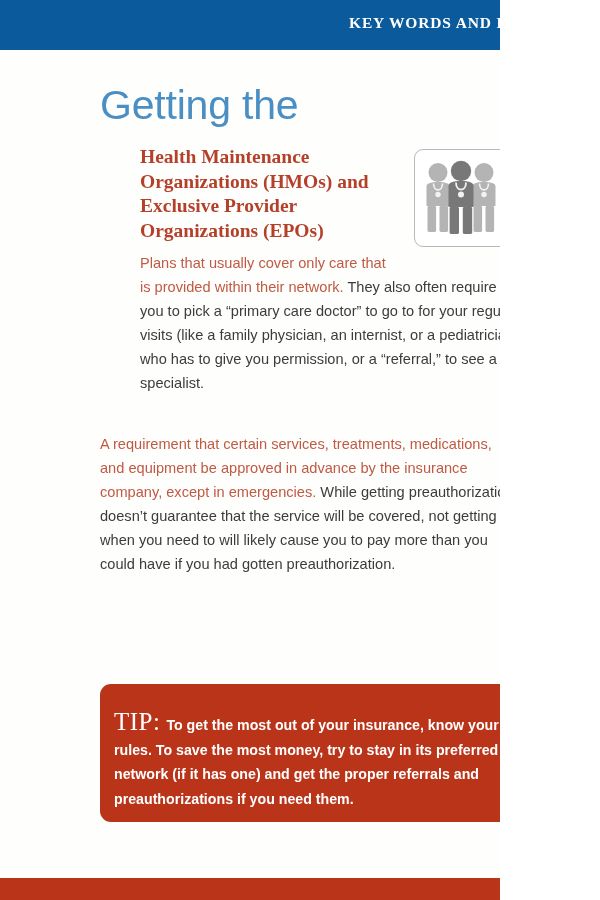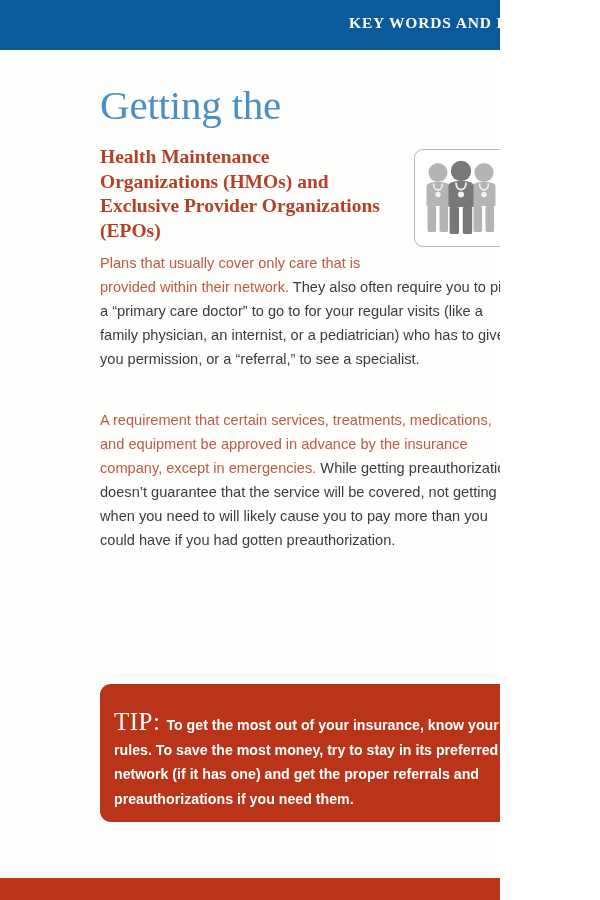--- a/index.html
+++ b/index.html
@@ -44,21 +44,21 @@
 
   
   .content {
     position: absolute;
     left: 100px;
     top: 82px;
     width: 420px;
   }
 
   .page-title {
-    font-family: Liberation Serif, serif;
+    font-family: Liberation Sans, sans-serif;
     color: #4a8fc4;
     font-size: 41px;
     line-height: 47px;
     font-weight: normal;
     margin: 0 0 16px 0;
     letter-spacing: -0.2px;
   }
   .page-title .line {
     display: block;
   }
@@ -101,20 +101,21 @@
     line-height: 24px;
     color: #3c3c3c;
     margin: 0;
   }
   .term {
     color: #c05a44;
   }
 
   .block-hmo {
     margin-bottom: 8px;
+    margin-left: 40px;
   }
   .block-preauth {
     clear: both;
     padding-top: 29px;
   }
 
   
   .tip-box {
     position: absolute;
     left: 100px;

